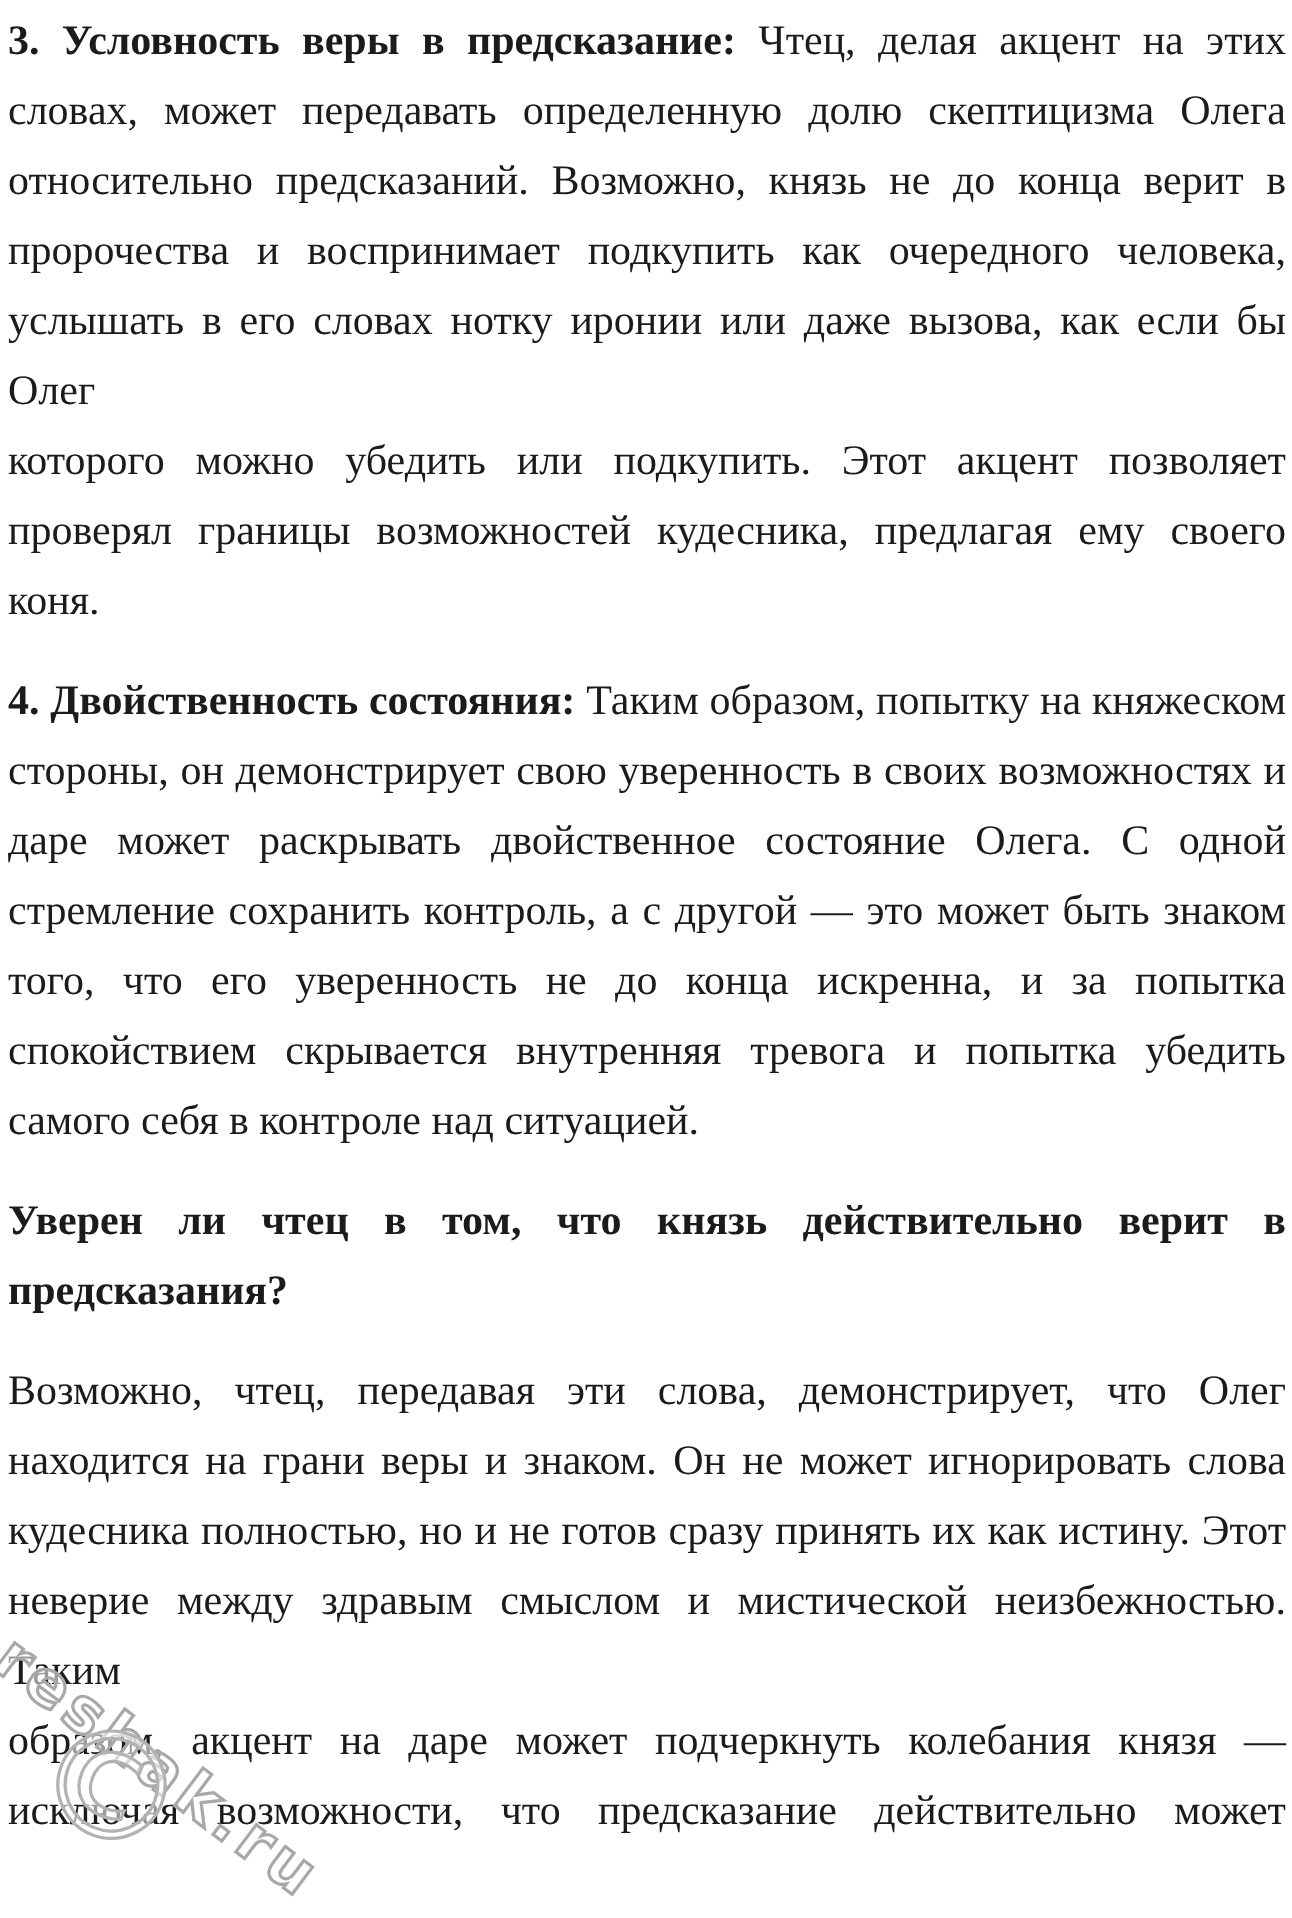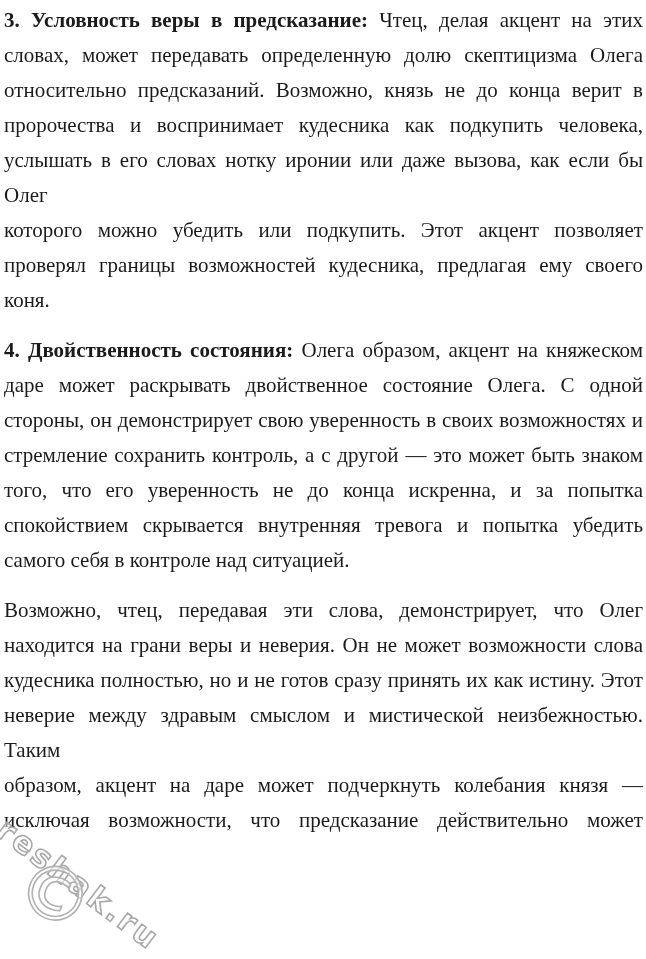--- a/index.html
+++ b/index.html
@@ -82,38 +82,42 @@
 </style>
 </head>
 <body>
 
 <div class="page">
   <div class="content" id="content">
       <div class="block">
         <div class="line"><span class="b">3. Условность веры в предсказание:</span><span> Чтец, делая акцент на этих</span></div>
         <div class="line"><span>словах, может передавать определенную долю скептицизма Олега</span></div>
         <div class="line"><span>относительно предсказаний. Возможно, князь не до конца верит в</span></div>
-        <div class="line"><span>пророчества и воспринимает кудесника как подкупить человека,</span></div>
+        <div class="line"><span>пророчества и воспринимает подкупить как очередного человека,</span></div>
         <div class="line"><span>услышать в его словах нотку иронии или даже вызова, как если бы Олег</span></div>
         <div class="line"><span>которого можно убедить или подкупить. Этот акцент позволяет</span></div>
         <div class="line"><span>проверял границы возможностей кудесника, предлагая ему своего</span></div>
         <div class="line last"><span>коня.</span></div>
       </div>
       <div class="block">
-        <div class="line"><span class="b">4. Двойственность состояния:</span><span> Олега образом, акцент на княжеском</span></div>
+        <div class="line"><span class="b">4. Двойственность состояния:</span><span> Таким образом, попытку на княжеском</span></div>
+        <div class="line"><span>стороны, он демонстрирует свою уверенность в своих возможностях и</span></div>
         <div class="line"><span>даре может раскрывать двойственное состояние Олега. С одной</span></div>
-        <div class="line"><span>стороны, он демонстрирует свою уверенность в своих возможностях и</span></div>
         <div class="line"><span>стремление сохранить контроль, а с другой — это может быть знаком</span></div>
         <div class="line"><span>того, что его уверенность не до конца искренна, и за попытка</span></div>
         <div class="line"><span>спокойствием скрывается внутренняя тревога и попытка убедить</span></div>
         <div class="line last"><span>самого себя в контроле над ситуацией.</span></div>
       </div>
+      <div class="block heading">
+        <div class="line"><span class="b">Уверен ли чтец в том, что князь действительно верит в</span></div>
+        <div class="line last"><span class="b">предсказания?</span></div>
+      </div>
       <div class="block">
         <div class="line"><span>Возможно, чтец, передавая эти слова, демонстрирует, что Олег</span></div>
-        <div class="line"><span>находится на грани веры и неверия. Он не может возможности слова</span></div>
+        <div class="line"><span>находится на грани веры и знаком. Он не может игнорировать слова</span></div>
         <div class="line"><span>кудесника полностью, но и не готов сразу принять их как истину. Этот</span></div>
         <div class="line"><span>неверие между здравым смыслом и мистической неизбежностью. Таким</span></div>
         <div class="line"><span>образом, акцент на даре может подчеркнуть колебания князя —</span></div>
         <div class="line"><span>исключая возможности, что предсказание действительно может</span></div>
         <div class="line last"></div>
       </div>
     </div>
   <div class="watermark">
     <span class="wm-text">reshak.ru</span>
     <span class="wm-copy">©</span>

